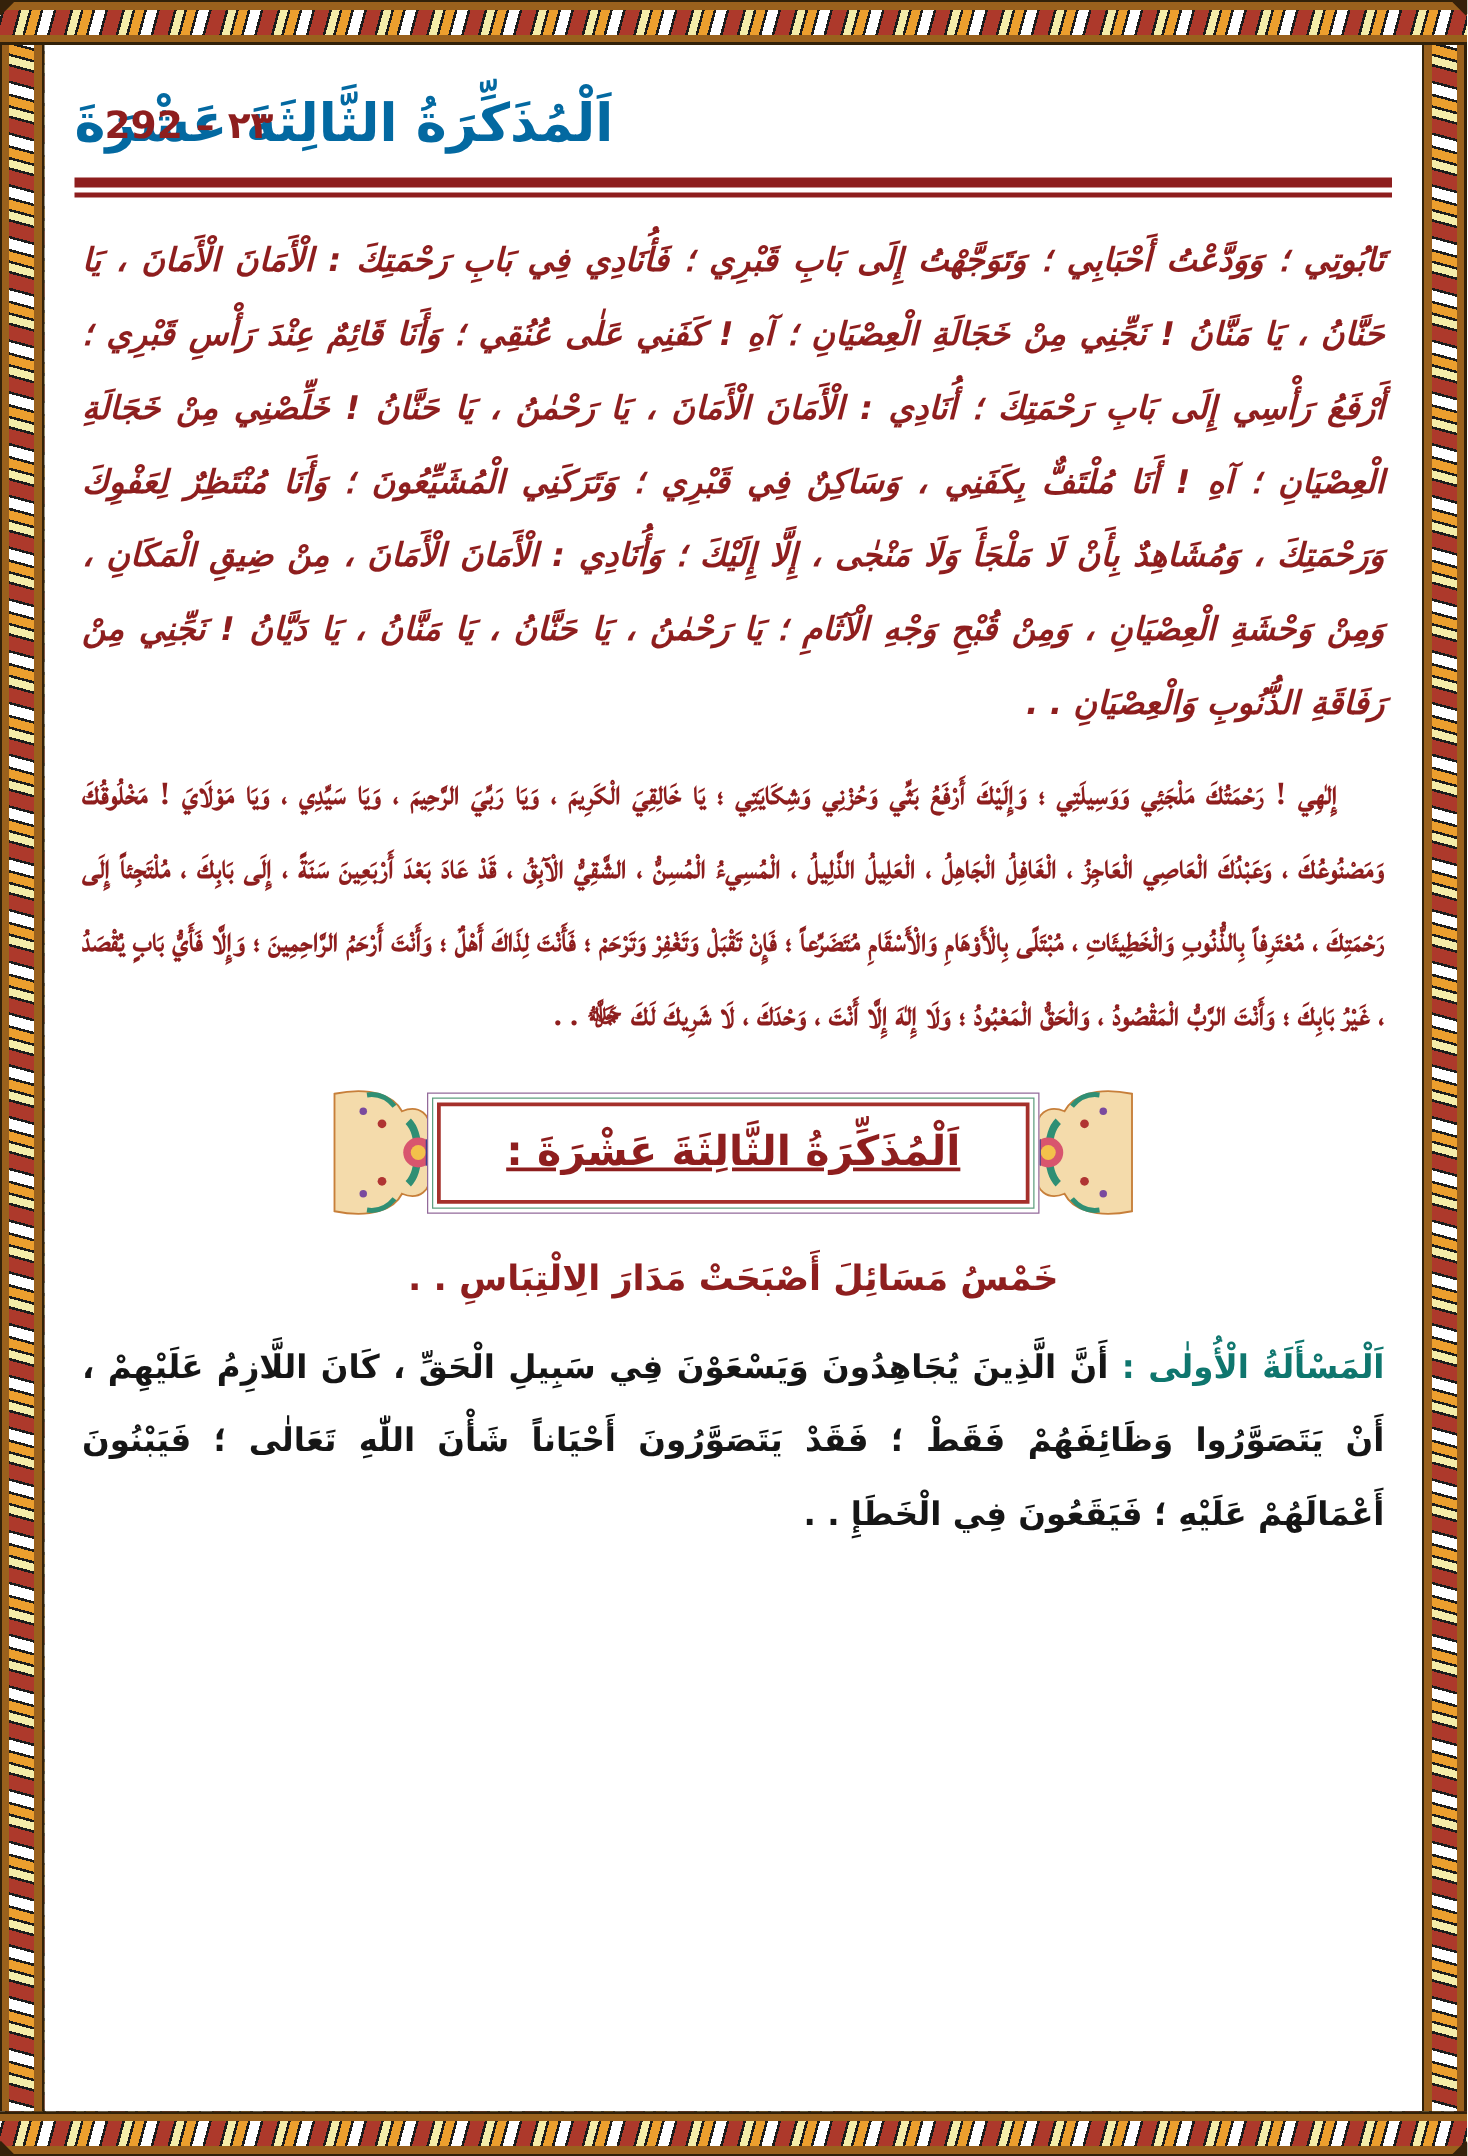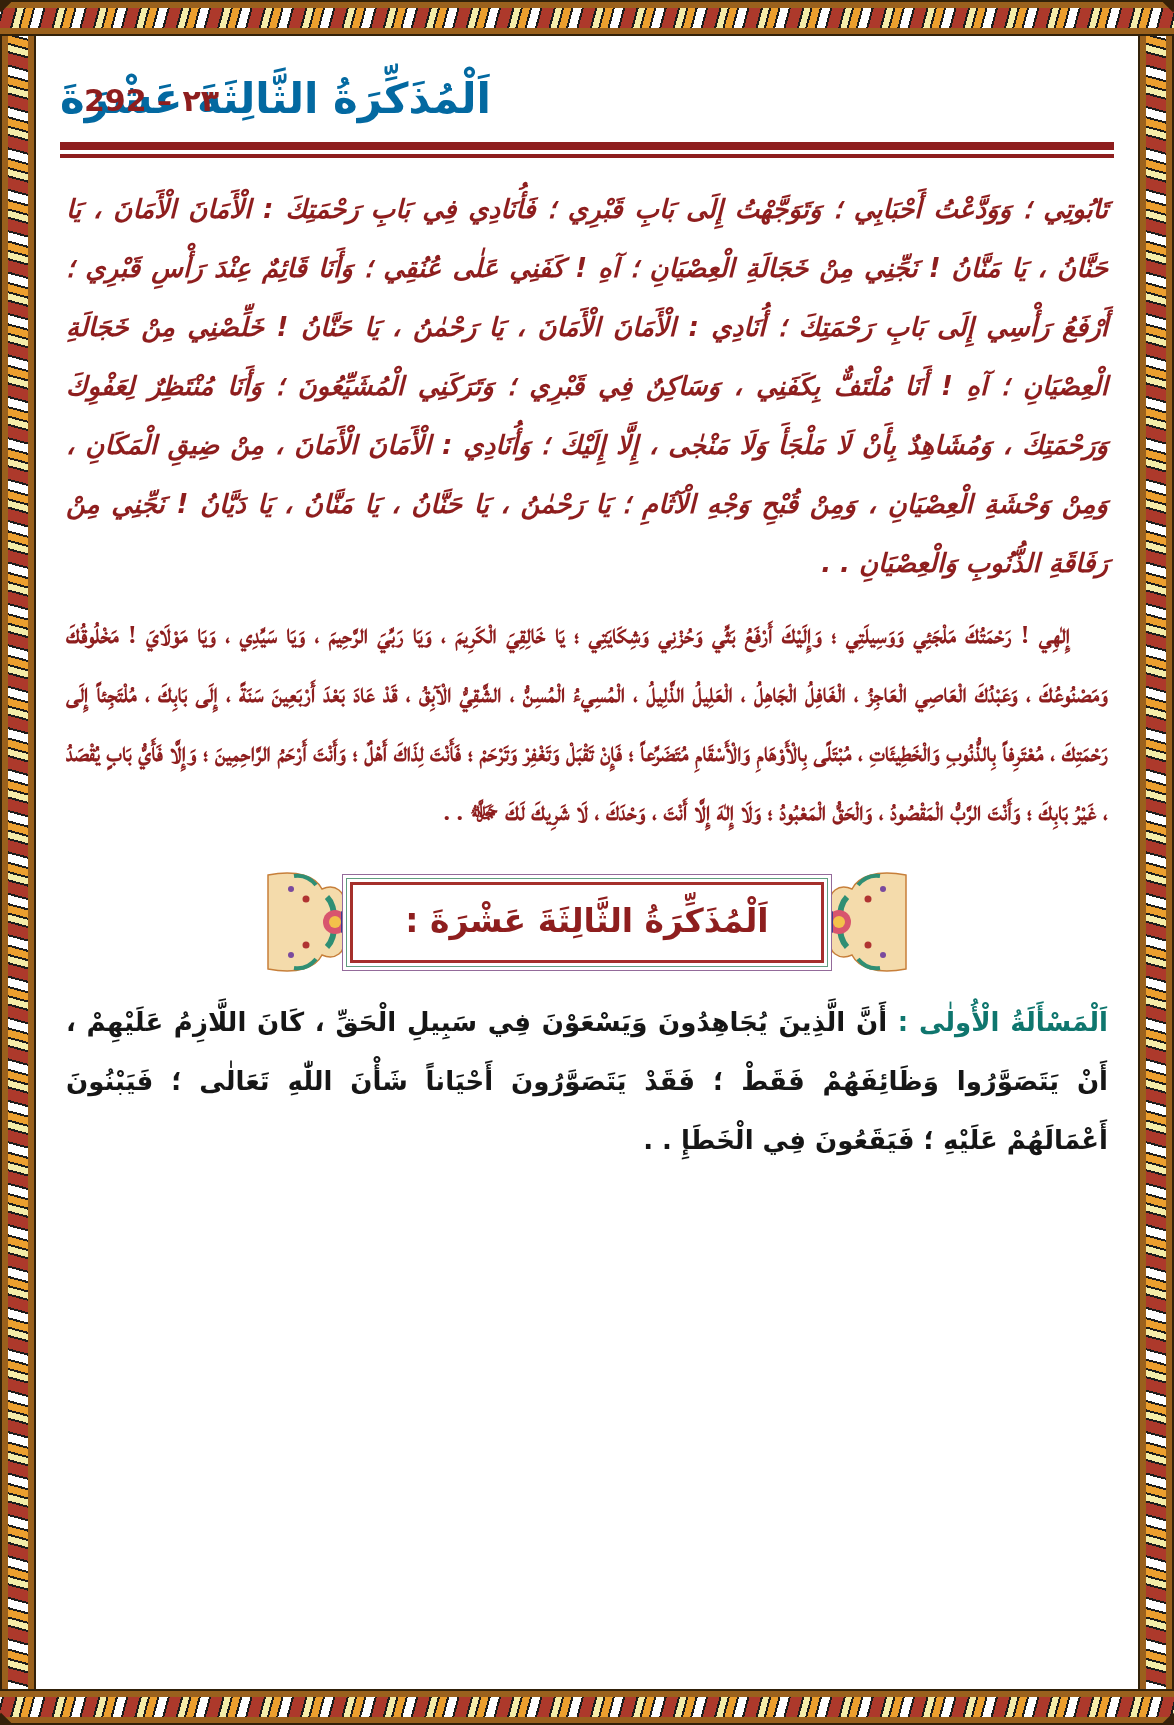--- a/index.html
+++ b/index.html
@@ -75,21 +75,21 @@
     margin-top:24px;
     display:flex;align-items:center;justify-content:center;
   }
   .floral{flex:0 0 auto;z-index:0;}
   .floral-left{margin-left:-16px;}
   .floral-right{margin-right:-16px;transform:scaleX(-1);}
   .heading-box{
     z-index:1;background:#ffffff;
     border:1px solid #936a9a;padding:3px;
   }
-  .heading-box-mid{border:1px solid #5f9e7f;padding:3px;}
+  .heading-box-mid{border:1px solid #5f9e7f;padding:3px;text-decoration:underline;}
   .heading-box-inner{
     border:3px solid #a5302b;padding:6px 52px 10px 52px;
     font-size:33px;font-weight:700;color:#8e1e1e;text-align:center;white-space:nowrap;
   }
   .section-subtitle{
     margin-top:16px;text-align:center;
     font-size:28px;font-weight:700;color:#8e1e1e;line-height:56px;
   }
 </style>
 </head>
@@ -154,18 +154,19 @@
           <path d="M2 57 L17 46 L17 68 Z" fill="#3c3f8f"></path>
           <circle cx="11" cy="36" r="4.5" fill="#3c6fb0"></circle>
           <circle cx="11" cy="78" r="4.5" fill="#3c6fb0"></circle>
           <circle cx="52" cy="34" r="3.5" fill="#b03432"></circle>
           <circle cx="52" cy="80" r="3.5" fill="#b03432"></circle>
           <circle cx="67" cy="24" r="3" fill="#7a4a9e"></circle>
           <circle cx="67" cy="90" r="3" fill="#7a4a9e"></circle>
         </svg>
       </div>
 
+      <div class="section-subtitle">خَمْسُ مَسَائِلَ أَصْبَحَتْ مَدَارَ الِالْتِبَاسِ . .</div>
 
       <p class="p4"><span class="lead-maroon">اَلْمَسْأَلَةُ الْأُولٰى : </span><span>أَنَّ الَّذِينَ يُجَاهِدُونَ وَيَسْعَوْنَ فِي سَبِيلِ الْحَقِّ ، كَانَ اللَّازِمُ عَلَيْهِمْ ، أَنْ يَتَصَوَّرُوا وَظَائِفَهُمْ فَقَطْ ؛ فَقَدْ يَتَصَوَّرُونَ أَحْيَاناً شَأْنَ اللّٰهِ تَعَالٰى ؛ فَيَبْنُونَ أَعْمَالَهُمْ عَلَيْهِ ؛ فَيَقَعُونَ فِي الْخَطَإِ . .</span></p>
     </div>
 
   </div>
 </div>
 
 </body></html>

